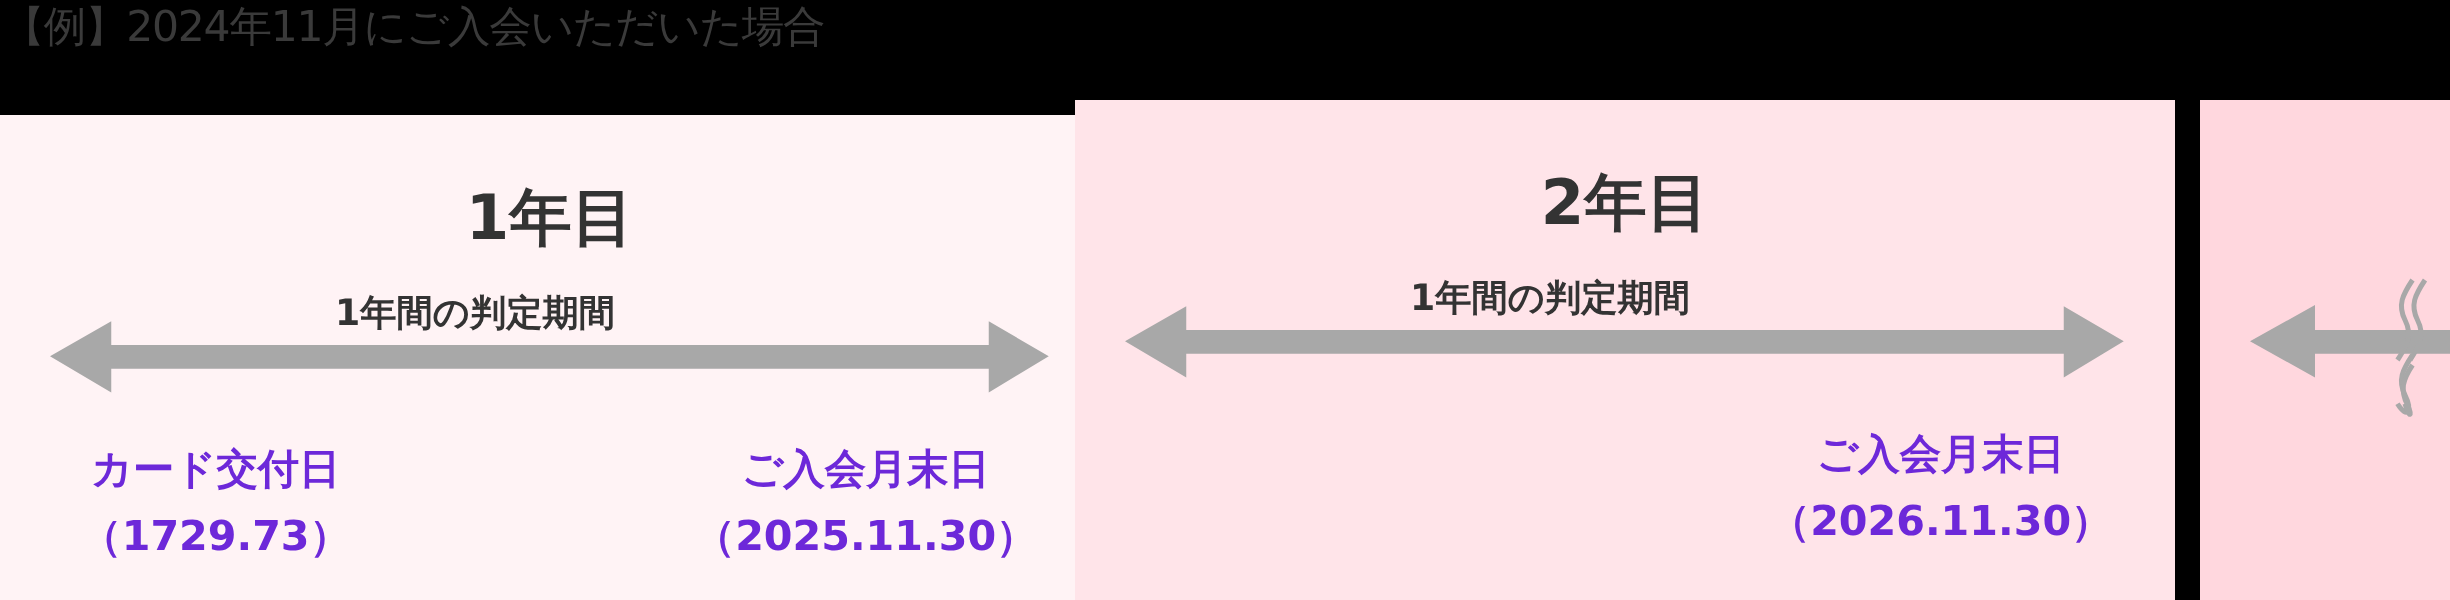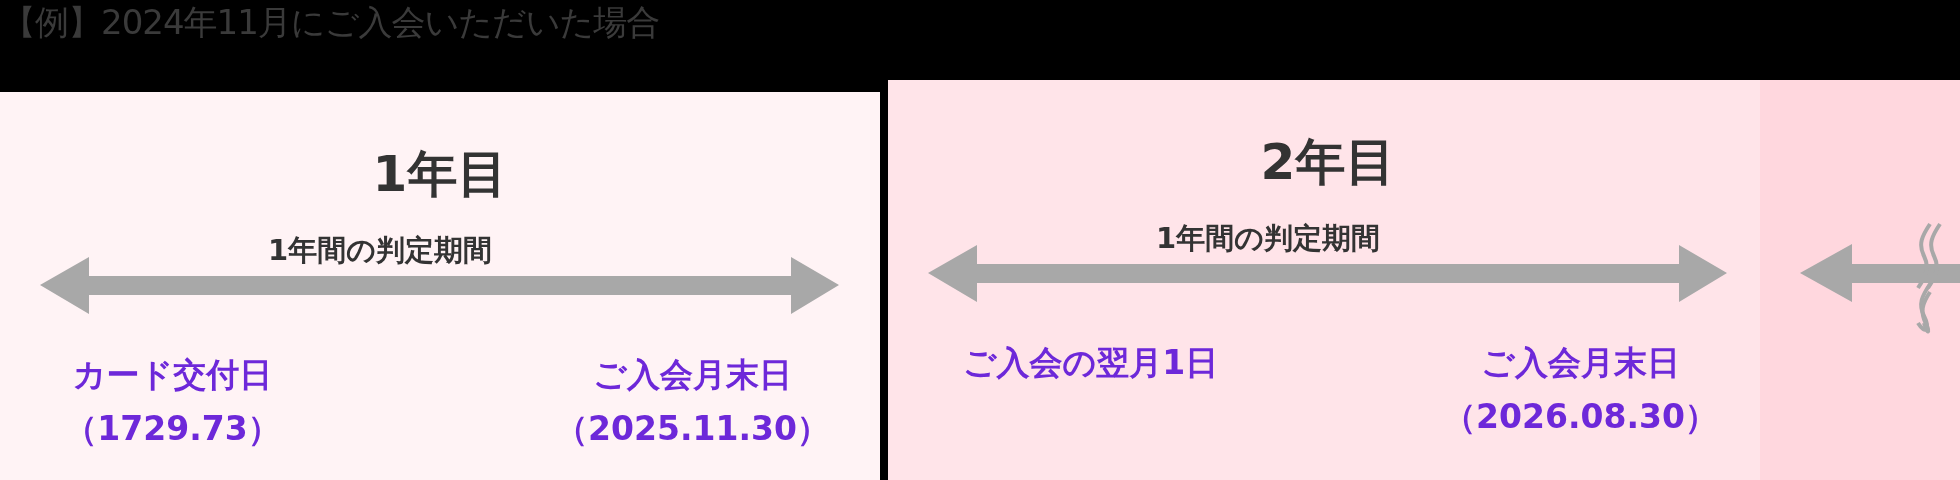--- a/index.html
+++ b/index.html
@@ -13,21 +13,21 @@
     position: absolute; left: 0; top: 0; width: 1712px; height: 80px;
     background: #000;
   }
   .header-title {
     position: absolute; left: 2px; top: 0px;
     font-size: 34px; line-height: 44px; color: #3a3a3a;
     white-space: nowrap; letter-spacing: -1px;
   }
   .panel { position: absolute; top: 80px; height: 400px; }
   .panel-1 { left: 0; width: 880px; margin-top: 12px; }
-  .panel-2 { left: 888px; width: 880px; }
+  .panel-2 { left: 860px; width: 880px; }
   .panel-3 { left: 1760px; width: 200px; }
   .year-heading {
     position: absolute; left: 0; width: 880px; top: 50px; text-align: center;
     font-size: 50px; font-weight: bold; line-height: 64px; color: #333;
   }
   .period-label {
     position: absolute; left: 0; width: 760px; top: 138px; text-align: center;
     font-size: 29px; font-weight: bold; line-height: 40px; color: #333;
   }
   .arrow-svg { position: absolute; left: 0; top: 0; }
@@ -61,25 +61,24 @@
   </div>
 </div>
 
 <div class="panel panel-2" style="background:#ffe4e9;">
   <div class="year-heading">2年目</div>
   <div class="period-label">1年間の判定期間</div>
   <svg class="arrow-svg" width="880" height="400" viewBox="0 0 880 400">
     <polygon fill="#a8a8a8" points="40,193 89,165 89,184 791,184 791,165 839,193 791,222 791,203 89,203 89,222"></polygon>
   </svg>
   <div class="date-block" style="left:55px; width:295px;">
-    <span>ご入会の翌月1日</span>
   </div>
   <div class="date-block" style="left:555px; width:275px;">
     <span>ご入会月末日</span>
-    <span>（2026.08.30）</span>
+    <span>（2026.11.30）</span>
   </div>
 </div>
 
 <div class="panel panel-3" style="background:#ffd7de;">
   <svg class="arrow-svg" width="200" height="400" viewBox="0 0 200 400">
     <polygon fill="#a8a8a8" points="40,193 92,164 92,184 200,184 200,203 92,203 92,222"></polygon>
     <g fill="none" stroke="#a8a8a8" stroke-width="4">
       <path d="M170,144 C162,156 158,164 164,176 C170,188 166,196 158,208 M158,178"></path>
       <path d="M180,144 C172,156 168,164 174,176 C180,188 176,196 168,208"></path>
       <path d="M170,204 C162,216 158,224 164,236 C170,248 166,256 158,243"></path>

